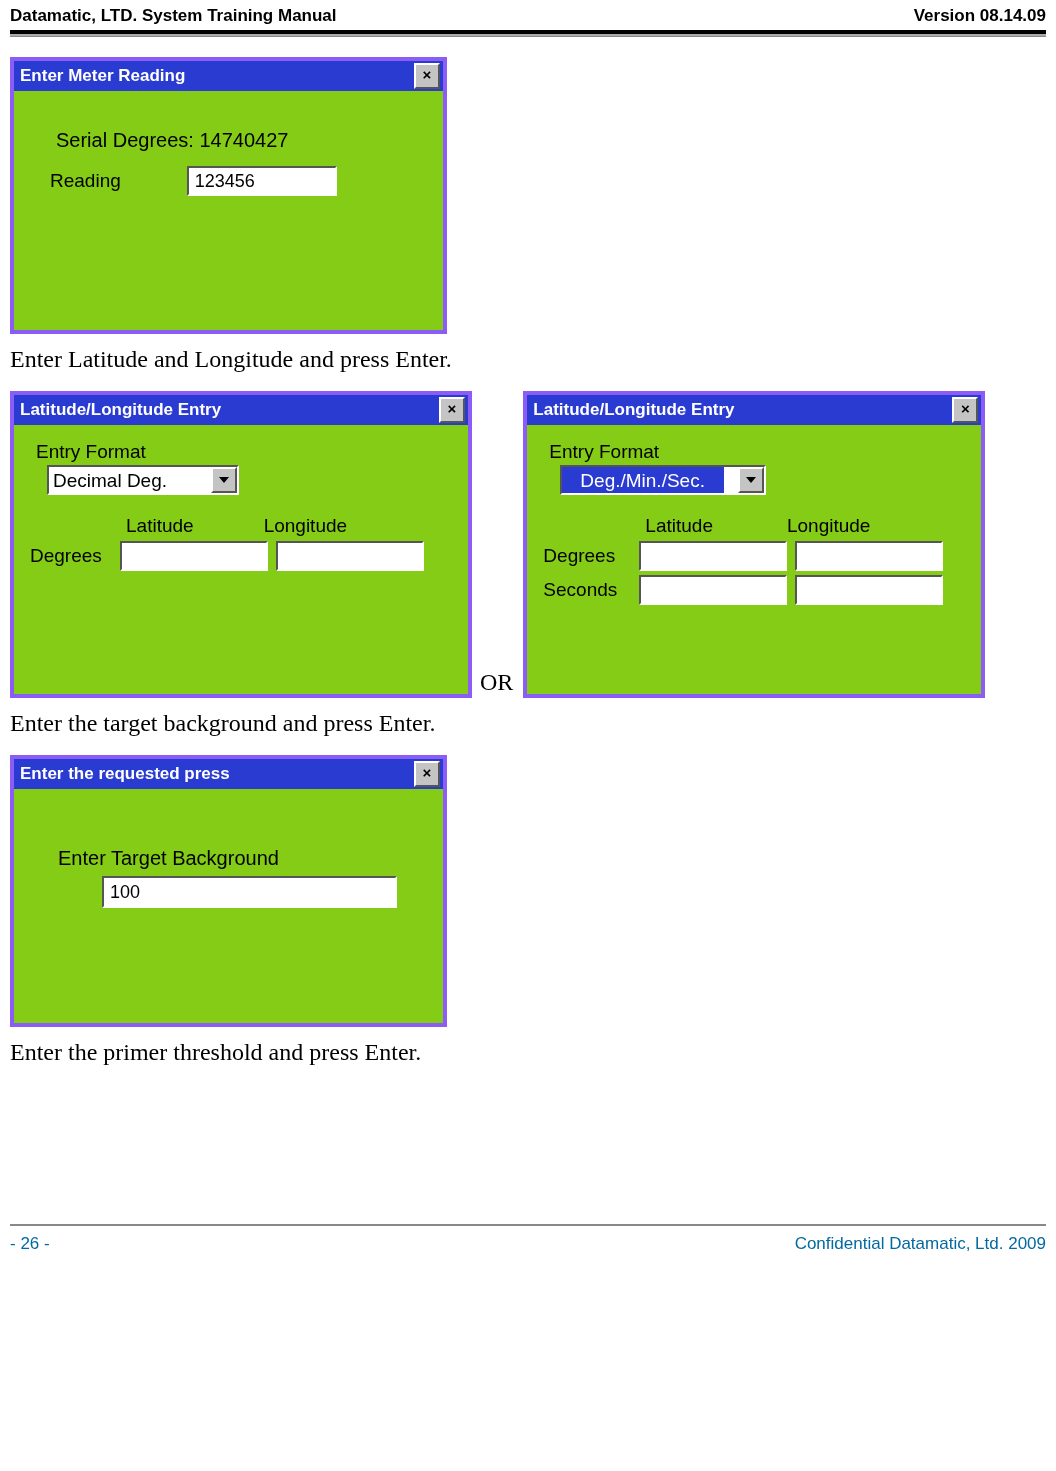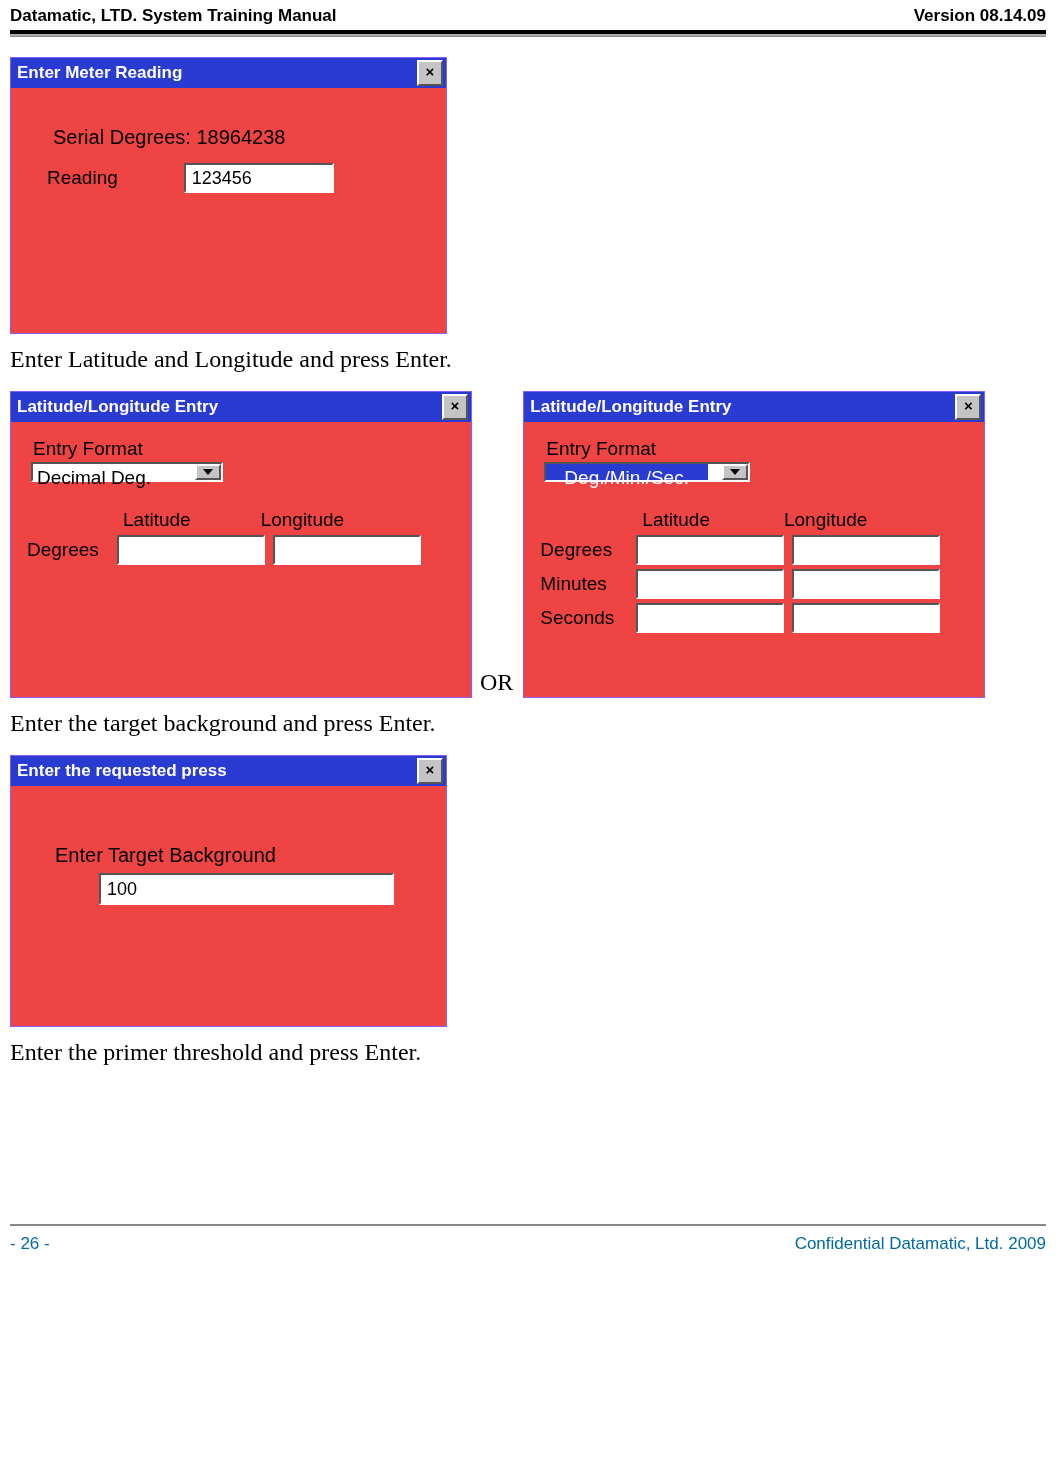--- a/index.html
+++ b/index.html
@@ -38,22 +38,22 @@
     font-size: 17px;
     color: #0369a1;
     padding-bottom: 10px;
   }
   .body-text {
     font-family: "Times New Roman", Times, serif;
     font-size: 24px;
     margin: 12px 0 18px 0;
   }
   .dialog {
-    border: 1px solid #8b5cf6;
-    background: #ef4444;
+    border: 4px solid #8b5cf6;
+    background: #84cc16;
     box-sizing: border-box;
     display: inline-block;
     vertical-align: bottom;
   }
   .d1 { width: 437px; height: 277px; }
   .d2 { width: 462px; height: 307px; }
   .d3 { width: 462px; height: 307px; }
   .d4 { width: 437px; height: 272px; }
   .titlebar {
     display: flex;
@@ -116,23 +116,23 @@
     margin: 6px 0 2px 6px;
   }
   .dropdown {
     display: inline-flex;
     align-items: stretch;
     border-top: 2px solid #555;
     border-left: 2px solid #555;
     border-right: 2px solid #fff;
     border-bottom: 2px solid #fff;
     background: #fff;
-    height: 20px;
+    height: 30px;
     box-sizing: border-box;
-    margin-left: 4px;
+    margin-left: 17px;
     gap: 14px;
   }
   .dropdown-value {
     padding: 2px 8px 2px 4px;
     font-size: 19px;
     min-width: 136px;
     line-height: 24px;
   }
   .dropdown-value.hilite {
     background: #2a3bd1;
@@ -229,21 +229,21 @@
 
   
   <div class="dialog d1">
     <div class="titlebar">
       <span>Enter Meter Reading</span>
       <div class="close-btn">×</div>
     </div>
     <div class="dlg-body">
       <div class="serial-line">
         <span>Serial Degrees:</span>
-        <span>18964238</span>
+        <span>14740427</span>
       </div>
       <div class="reading-row">
         <span>Reading</span>
         <input class="text-input reading-input" value="123456" style="">
       </div>
     </div>
   </div>
 
   <div class="body-text">Enter Latitude and Longitude and press Enter.</div>
 
@@ -296,25 +296,20 @@
           <div class="coord-head-row dms">
             <span>Latitude</span>
             <span>Longitude</span>
           </div>
           <div class="coord-row">
             <span class="coord-label dms">Degrees</span>
             <input class="coord-input" style="">
             <input class="coord-input" style="">
           </div>
           <div class="coord-row">
-            <span class="coord-label dms">Minutes</span>
-            <input class="coord-input" style="">
-            <input class="coord-input" style="">
-          </div>
-          <div class="coord-row">
             <span class="coord-label dms">Seconds</span>
             <input class="coord-input" style="">
             <input class="coord-input" style="">
           </div>
         </div>
       </div>
     </div>
   </div>
 
   <div class="body-text">Enter the target background and press Enter.</div>

